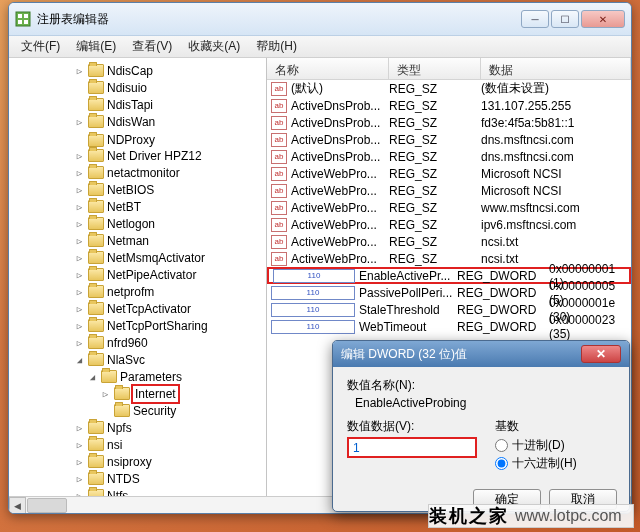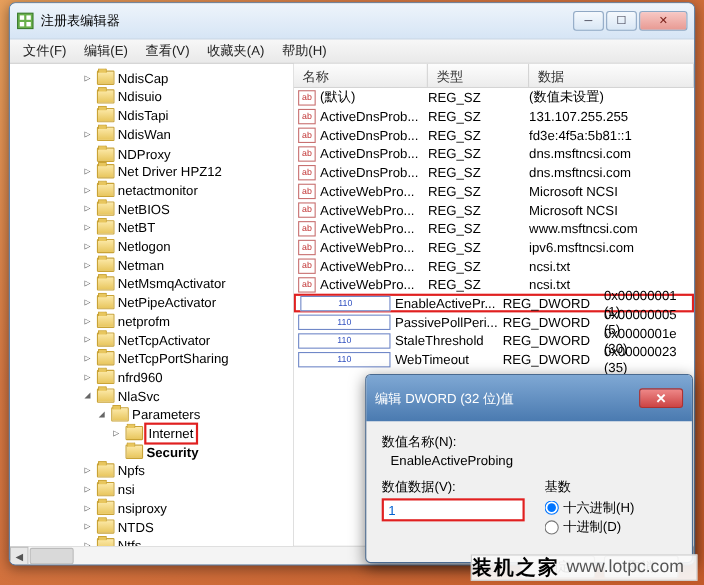--- a/index.html
+++ b/index.html
@@ -29,21 +29,21 @@
 .lrow .ic{width:16px;height:14px;margin:0 4px;background:#fff;border:1px solid #b0b0b0;display:flex;align-items:center;justify-content:center;font-size:8px;font-weight:normal}
 .lrow .ic.s{color:#c03030;border-color:#c87070}
 .lrow .ic.d{color:#3050c0;border-color:#7088c8}
 .lrow .n{width:98px;overflow:hidden;text-overflow:ellipsis}
 .lrow .t{width:92px}
 .lrow .d{flex:1;overflow:hidden}
 .lrow.sel{border:2px solid #e02020}
 .statusbar{height:22px;background:#f0f0f0;border-top:1px solid #c4c4c4;display:flex;align-items:center;padding:0 4px;font-size:11px;color:#222;overflow:hidden;white-space:nowrap}
 .statusbar .hl2{color:#d02020;border:2px solid #e02020;padding:0 1px}
 .dialog{position:absolute;left:332px;top:340px;width:298px;height:172px;background:#f0f0f0;border:1px solid #4a6a8f;border-radius:5px;box-shadow:0 4px 14px rgba(0,0,0,.5)}
-.dtitle{height:42px;background:linear-gradient(#7fa8d4,#4a7ab0);display:flex;align-items:center;padding:0 8px;color:#fff;border-radius:4px 4px 0 0}
+.dtitle{height:26px;background:linear-gradient(#7fa8d4,#4a7ab0);display:flex;align-items:center;padding:0 8px;color:#fff;border-radius:4px 4px 0 0}
 .dtitle span{flex:1}
 .dclose{width:40px;height:18px;background:linear-gradient(#e88,#c44);border:1px solid #a33;border-radius:3px;display:flex;align-items:center;justify-content:center;color:#fff;font-weight:bold}
 .dbody{padding:10px 14px}
 .dlbl{color:#000;margin-bottom:2px}
 .dval{margin-bottom:8px;padding-left:8px}
 .drow{display:flex;gap:18px}
 .dcol{flex:1}
 .dinput{width:130px;height:21px;border:2px solid #e02020;padding:2px 4px;background:#fff;color:#0060d0}
 .dradio{display:flex;align-items:center;gap:4px;margin:1px 0}
 .dradio input{margin:0}
@@ -178,21 +178,21 @@
         <div class="tn" style="padding-left: 78px;">
           <span class="tw">◢</span>
           <span class="fld"></span>
           <span class="lbl">Parameters</span>
         </div>
         <div class="tn" style="padding-left: 91px;">
           <span class="tw">▷</span>
           <span class="fld"></span>
           <span class="lbl hl">Internet</span>
         </div>
-        <div class="tn" style="padding-left: 91px; font-weight: bold;">
+        <div class="tn" style="padding-left: 91px;">
           <span class="tw"></span>
           <span class="fld"></span>
           <span class="lbl">Security</span>
         </div>
         <div class="tn" style="padding-left: 65px;">
           <span class="tw">▷</span>
           <span class="fld"></span>
           <span class="lbl">Npfs</span>
         </div>
         <div class="tn" style="padding-left: 65px;">
@@ -338,26 +338,26 @@
     <div class="dlbl">数值名称(N):</div>
     <div class="dval">EnableActiveProbing</div>
     <div class="drow">
       <div class="dcol">
         <div class="dlbl">数值数据(V):</div>
         <input class="dinput" value="1" style="">
       </div>
       <div class="dcol">
         <div class="dlbl">基数</div>
         <label class="dradio">
+            <input type="radio" style="">
+            <span>十进制(D)</span>
+          </label>
+        <label class="dradio">
             <input type="radio" checked="" style="">
             <span>十六进制(H)</span>
-          </label>
-        <label class="dradio">
-            <input type="radio" style="">
-            <span>十进制(D)</span>
           </label>
       </div>
     </div>
   </div>
   <div class="dbtns">
     <button class="dbtn">确定</button>
     <button class="dbtn">取消</button>
   </div>
 </div>
 

